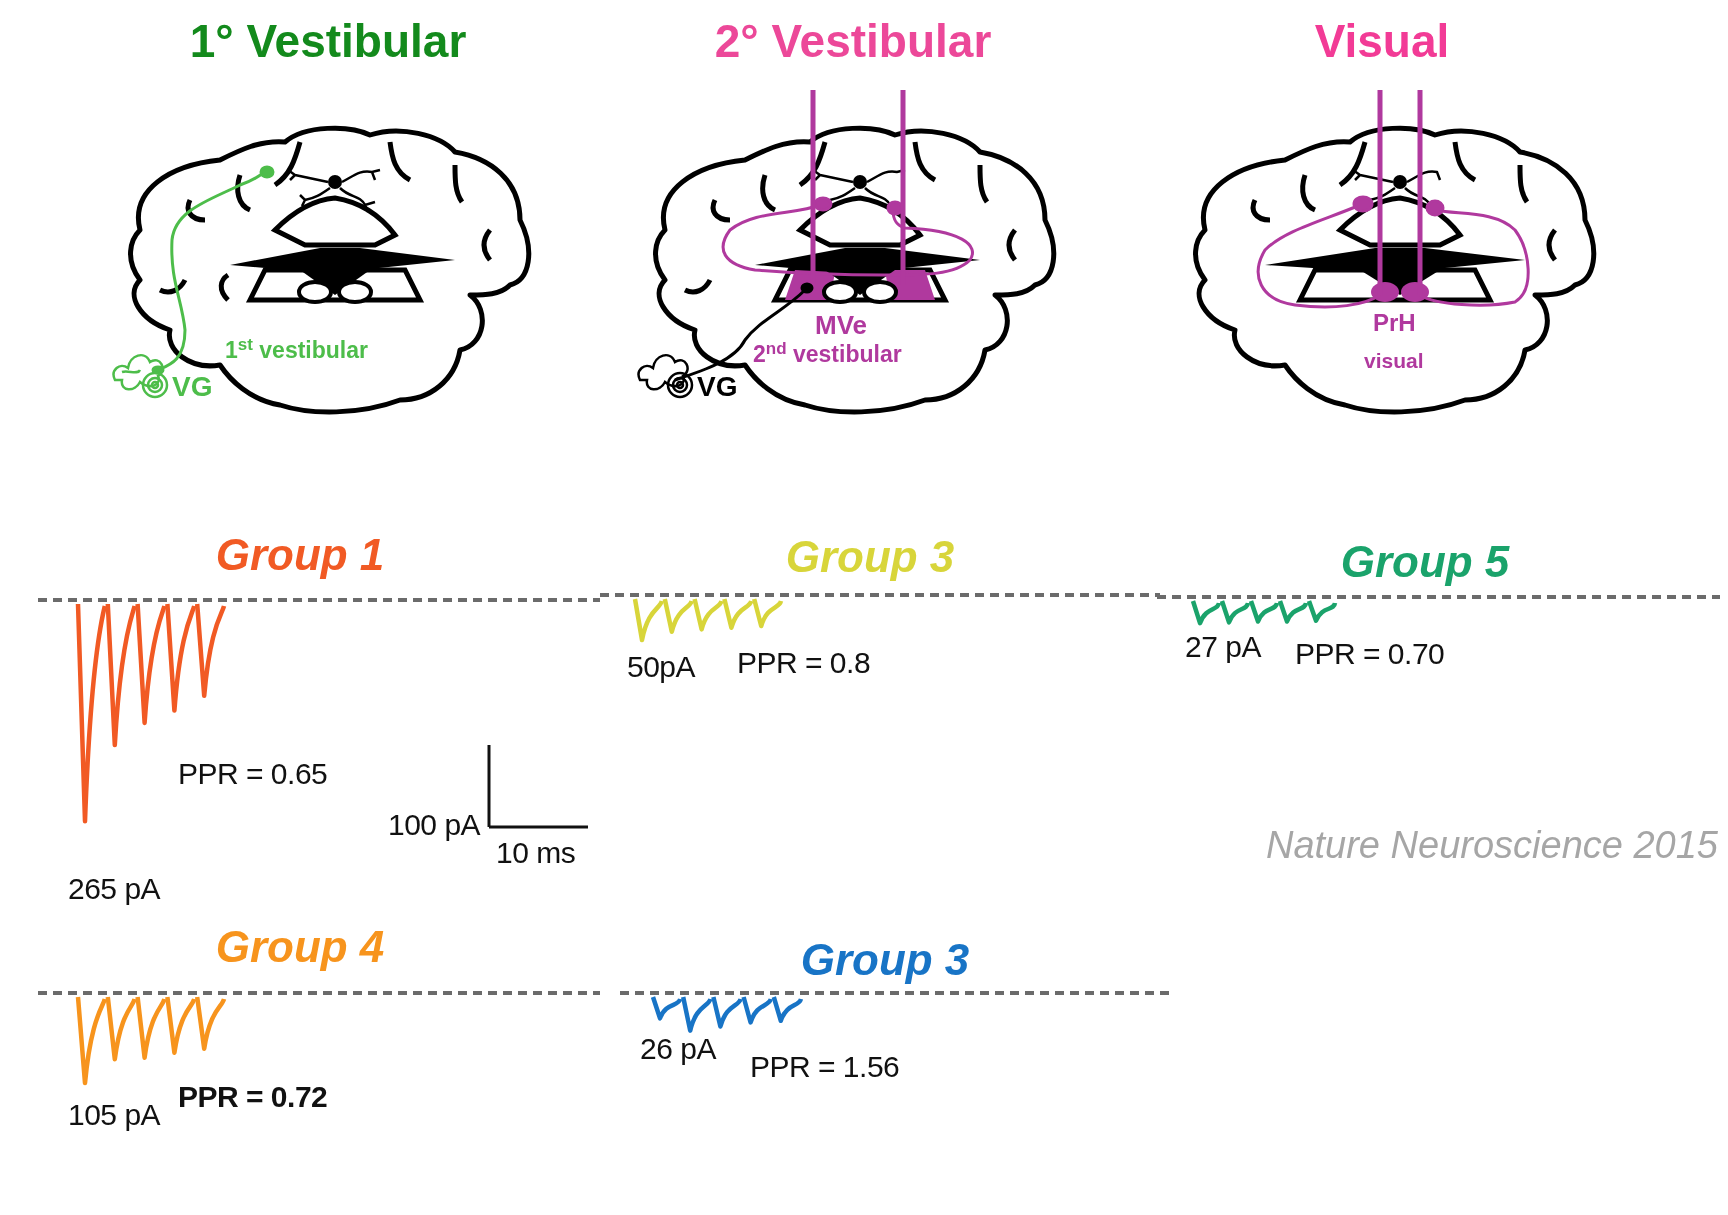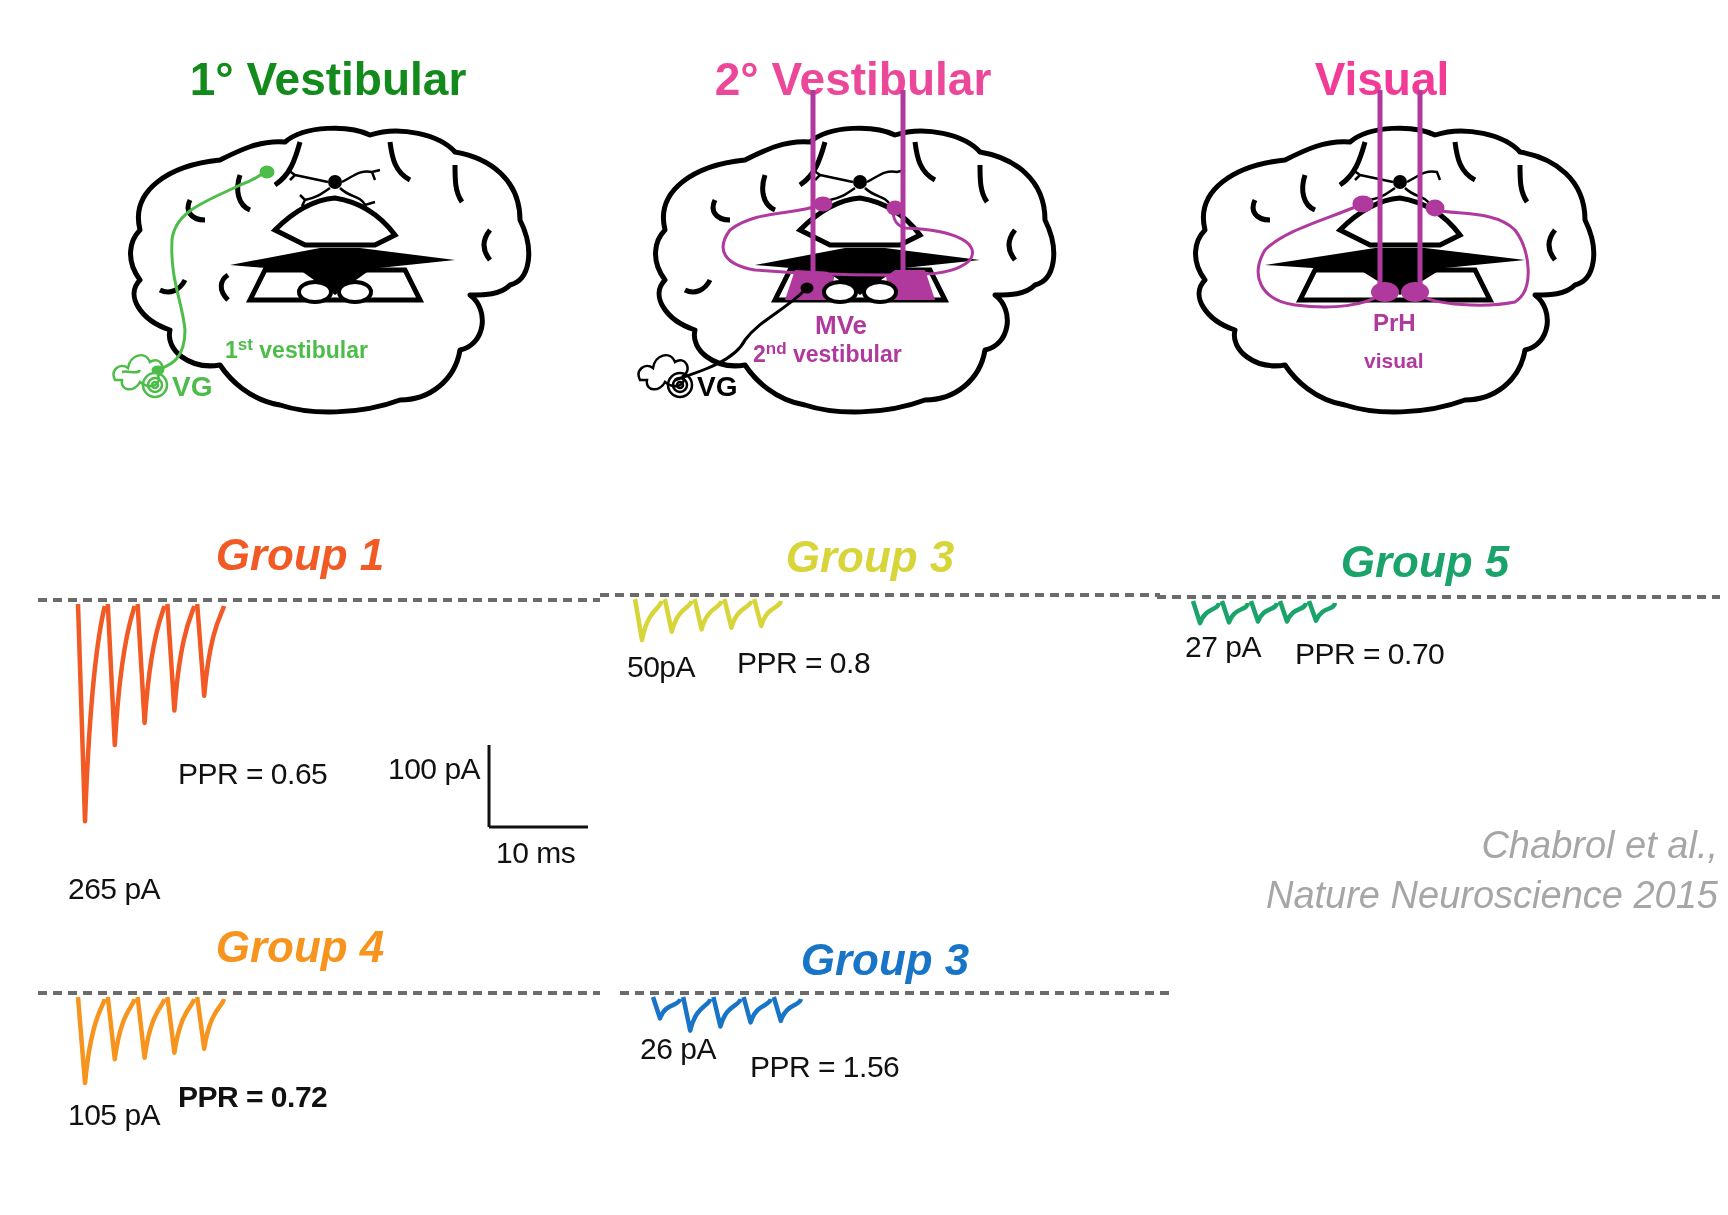--- a/index.html
+++ b/index.html
@@ -1,17 +1,17 @@
 <!DOCTYPE html>
 <html><head>
 <meta charset="utf-8">
 <style>
   html, body { margin: 0; padding: 0; background: #ffffff; }
   body { width: 1728px; height: 1215px; position: relative; overflow: hidden; font-family: "Liberation Sans", sans-serif; }
-  .title { position: absolute; top: 14px; font-weight: bold; font-size: 46px; text-align: center; width: 520px; margin-top: 38px; }
+  .title { position: absolute; top: 14px; font-weight: bold; font-size: 46px; text-align: center; width: 520px; }
   .panel-svg { position: absolute; top: 80px; }
   .group-title { position: absolute; font-weight: bold; font-size: 44px; text-align: center; width: 300px; font-style: italic; }
   .lbl { position: absolute; font-size: 30px; color: #111; white-space: nowrap; letter-spacing: -0.5px; }
   .citation { position: absolute; right: 10px; top: 820px; text-align: right; font-style: italic; font-size: 38px; color: #a6a6a6; line-height: 50px; }
   svg text { font-family: "Liberation Sans", sans-serif; font-weight: bold; }
   #traces { position: absolute; left: 0; top: 0; }
 </style>
 </head>
 <body style="--c0: #4dbd4a; --c1: #b0399e; --c2: #b0399e;">
 
@@ -206,19 +206,18 @@
 <div class="lbl" style="left:737px; top:646px;">PPR = 0.8</div>
 <div class="lbl" style="left:1185px; top:630px;">27 pA</div>
 <div class="lbl" style="left:1295px; top:637px;">PPR = 0.70</div>
 <div class="lbl" style="left:640px; top:1032px;">26 pA</div>
 <div class="lbl" style="left:750px; top:1050px;">PPR = 1.56</div>
 
 <svg style="position:absolute; left:486px; top:745px;" width="106" height="90">
   <line x1="3" y1="0" x2="3" y2="82" stroke="#111" stroke-width="3"></line>
   <line x1="3" y1="82" x2="102" y2="82" stroke="#111" stroke-width="3"></line>
 </svg>
-<div class="lbl" style="left:388px; top:752px;text-align:right;">100 pA</div>
+<div class="lbl" style="left:388px; top:808px;text-align:right;">100 pA</div>
 <div class="lbl" style="left:496px; top:836px;">10 ms</div>
 
 <div class="citation">
-  <div>Chabrol et al.,</div>
   <div>Nature Neuroscience 2015</div>
 </div>
 
 </body></html>

